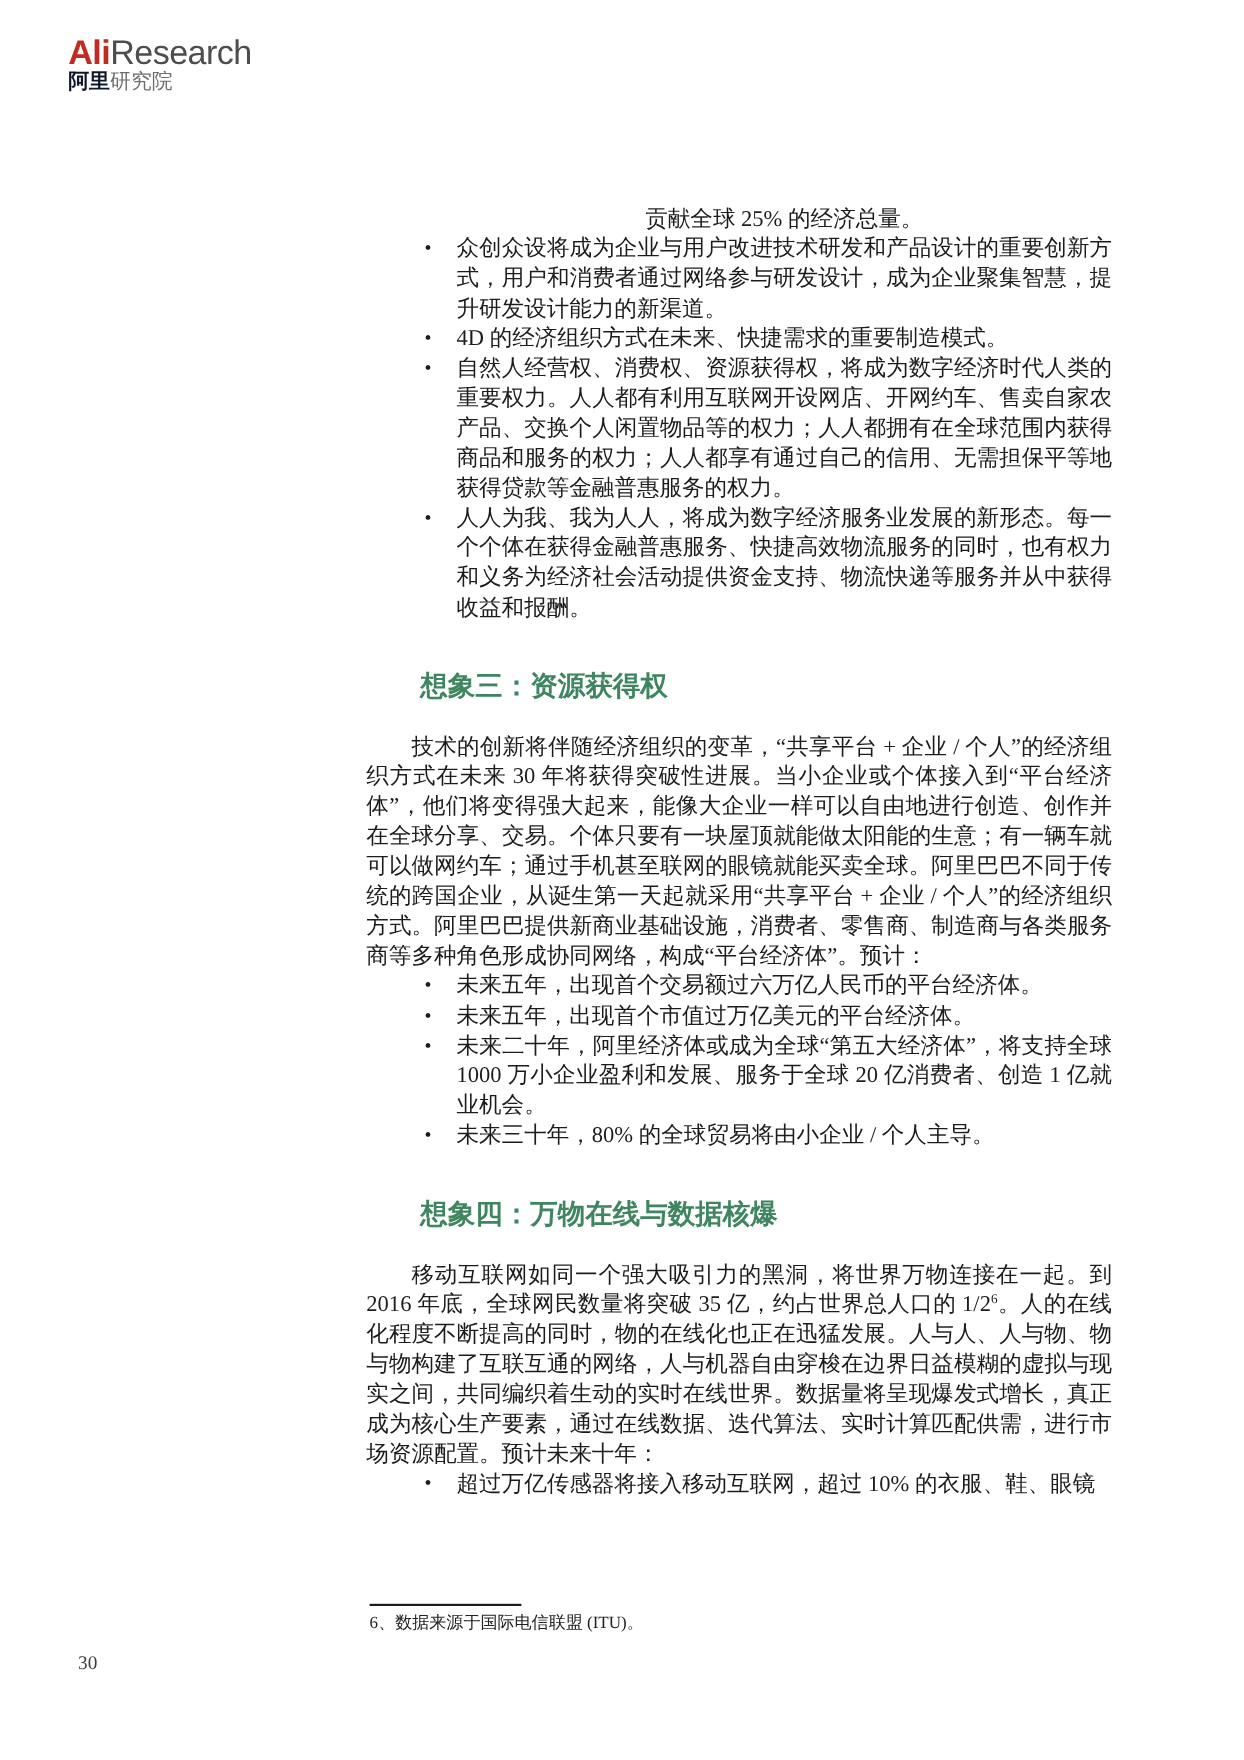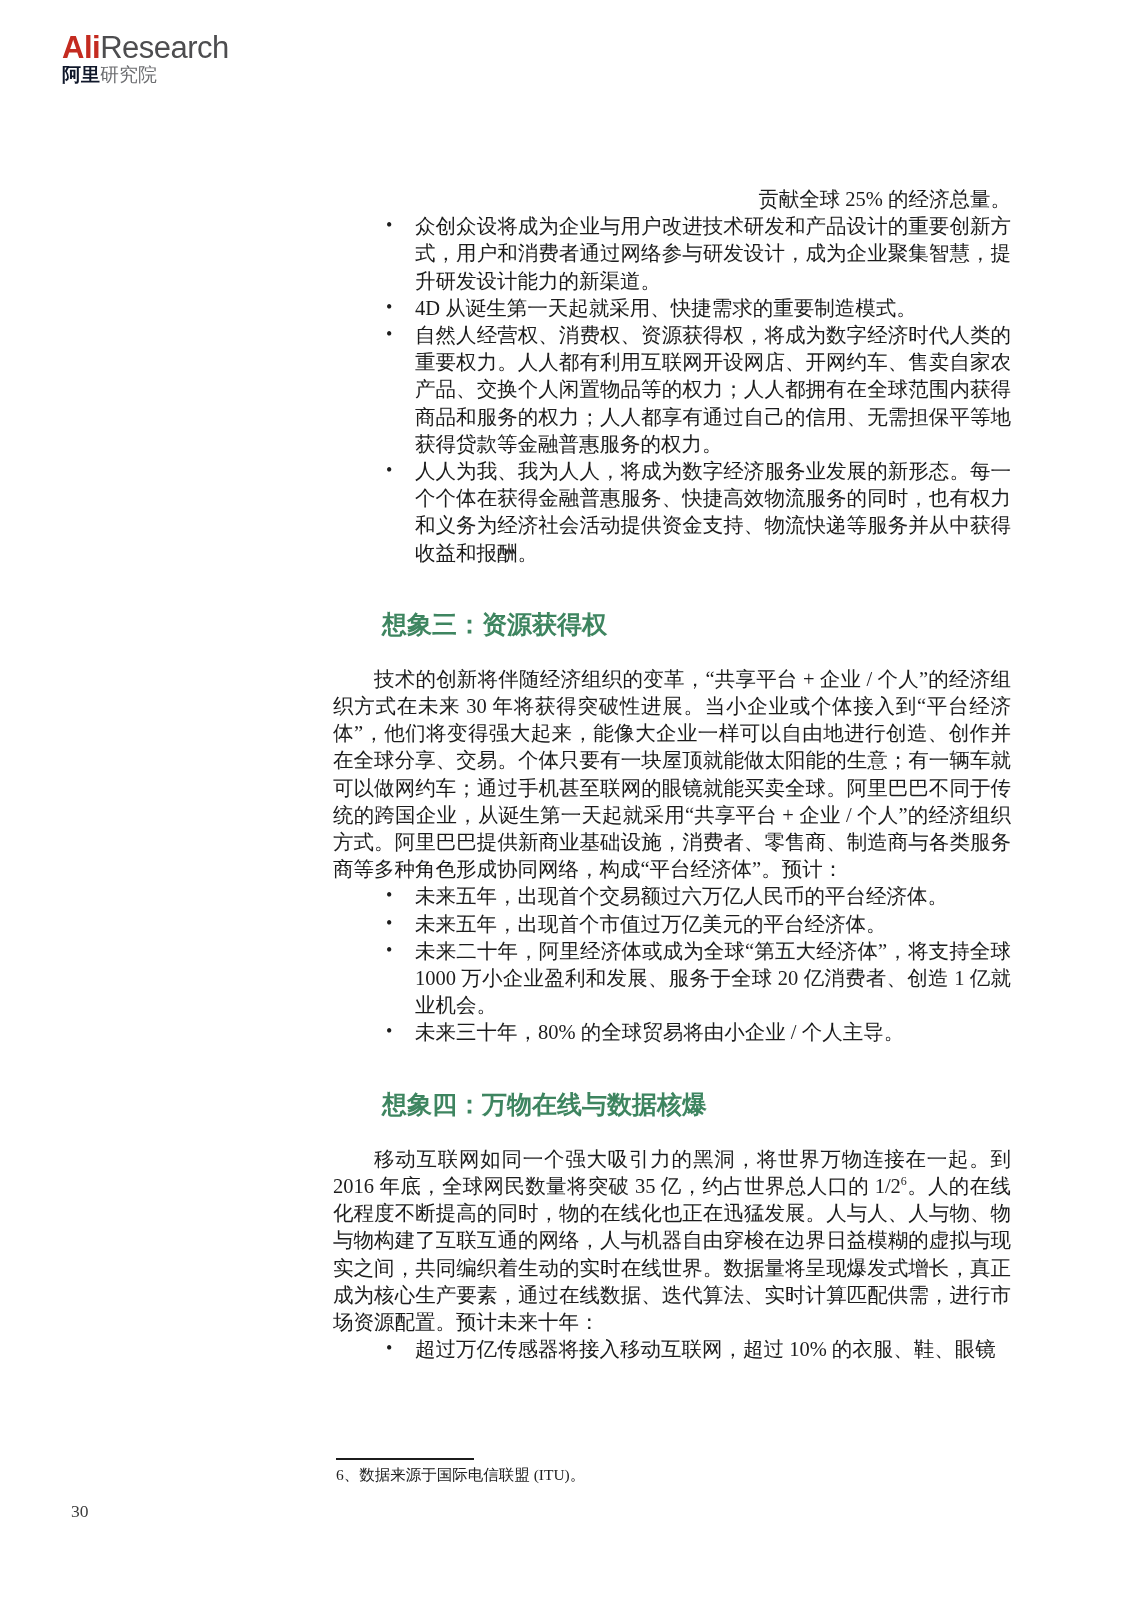--- a/index.html
+++ b/index.html
@@ -39,21 +39,21 @@
   .content {
     position: absolute;
     left: 333px;
     top: 186px;
     width: 678px;
     font-size: 20.5px;
     line-height: 27.2px;
     text-align: justify;
   }
 
-  .cont-line { padding-left: 82px; text-align: right; }
+  .cont-line { padding-left: 82px; text-align: center; }
 
   ul.bullets { list-style: none; }
   ul.bullets li { position: relative; padding-left: 82px; }
   .bullet-dot {
     position: absolute;
     left: 53px;
     top: -1px;
     font-size: 18px;
     color: #1c1c1c;
   }
@@ -112,21 +112,21 @@
       <span class="logo-cn-red">阿里</span><span class="logo-cn-gray">研究院</span>
     </div>
   </div>
 
   <div class="content">
 
     <div class="cont-line">贡献全球 25% 的经济总量。</div>
 
     <ul class="bullets">
       <li><span class="bullet-dot">•</span><span>众创众设将成为企业与用户改进技术研发和产品设计的重要创新方式，用户和消费者通过网络参与研发设计，成为企业聚集智慧，提升研发设计能力的新渠道。</span></li>
-      <li><span class="bullet-dot">•</span><span>4D 从诞生第一天起就采用、快捷需求的重要制造模式。</span></li>
+      <li><span class="bullet-dot">•</span><span>4D 的经济组织方式在未来、快捷需求的重要制造模式。</span></li>
       <li><span class="bullet-dot">•</span><span>自然人经营权、消费权、资源获得权，将成为数字经济时代人类的重要权力。人人都有利用互联网开设网店、开网约车、售卖自家农产品、交换个人闲置物品等的权力；人人都拥有在全球范围内获得商品和服务的权力；人人都享有通过自己的信用、无需担保平等地获得贷款等金融普惠服务的权力。</span></li>
       <li><span class="bullet-dot">•</span><span>人人为我、我为人人，将成为数字经济服务业发展的新形态。每一个个体在获得金融普惠服务、快捷高效物流服务的同时，也有权力和义务为经济社会活动提供资金支持、物流快递等服务并从中获得收益和报酬。</span></li>
     </ul>
 
     <h2 class="section-title">想象三：资源获得权</h2>
 
     <p class="body-par">技术的创新将伴随经济组织的变革，“共享平台 + 企业 / 个人”的经济组织方式在未来 30 年将获得突破性进展。当小企业或个体接入到“平台经济体”，他们将变得强大起来，能像大企业一样可以自由地进行创造、创作并在全球分享、交易。个体只要有一块屋顶就能做太阳能的生意；有一辆车就可以做网约车；通过手机甚至联网的眼镜就能买卖全球。阿里巴巴不同于传统的跨国企业，从诞生第一天起就采用“共享平台 + 企业 / 个人”的经济组织方式。阿里巴巴提供新商业基础设施，消费者、零售商、制造商与各类服务商等多种角色形成协同网络，构成“平台经济体”。预计：</p>
 
     <ul class="bullets">
       <li><span class="bullet-dot">•</span><span>未来五年，出现首个交易额过六万亿人民币的平台经济体。</span></li>

